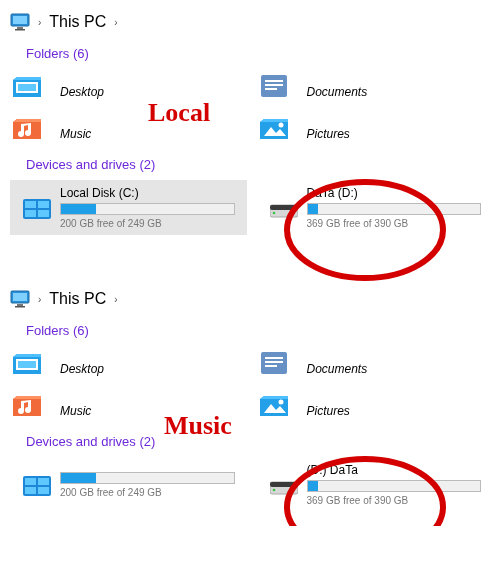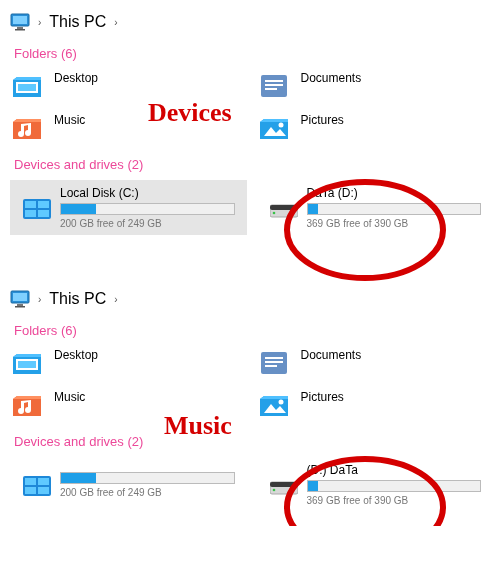--- a/index.html
+++ b/index.html
@@ -2,23 +2,23 @@
 <html><head>
 <meta charset="utf-8">
 <style>
   * { margin: 0; padding: 0; box-sizing: border-box; }
   body { font-family: "Segoe UI", Tahoma, sans-serif; font-size: 12px; color: #000; background: #fff; width: 503px; }
   .pane { padding: 8px 10px 14px 10px; }
   .breadcrumb { display: flex; align-items: center; gap: 8px; padding: 4px 0 10px 0; }
   .bc-icon svg { display: block; }
   .bc-chevron { font-size: 10px; color: #555; }
   .bc-label { font-size: 16px; color: #000; }
-  .section-header { color: #ec4899; font-size: 13px; margin: 4px 0 8px 4px; }
+  .section-header { color: #6d28d9; font-size: 13px; margin: 4px 0 8px 16px; }
   .folder-grid { display: grid; grid-template-columns: 1fr 1fr; row-gap: 10px; column-gap: 10px; }
-  .folder-item { display: flex; align-items: flex-start; gap: 10px; padding: 2px 0; position: relative; }
+  .folder-item { display: flex; align-items: flex-end; gap: 16px; padding: 2px 0; position: relative; font-style: italic; }
   .folder-icon { width: 34px; height: 28px; display: flex; align-items: center; justify-content: center; }
   .folder-label { font-size: 12px; color: #000; }
   .drive-grid { display: grid; grid-template-columns: 1fr 1fr; column-gap: 10px; }
   .drive-item { display: flex; align-items: center; gap: 8px; padding: 6px 12px; position: relative; }
   .drive-item.selected { background: #e5e5e5; }
   .drive-icon { width: 30px; height: 22px; margin-top: 2px; display: flex; align-items: center; justify-content: center; flex-shrink: 0; }
   .drive-body { flex: 1; min-width: 0; }
   .drive-name { font-size: 12px; color: #000; margin-bottom: 3px; white-space: nowrap; }
   .drive-bar { height: 12px; background: #f0f0f0; border: 1px solid #bbb; position: relative; margin-bottom: 3px; overflow: hidden; }
   .drive-bar-fill { height: 100%; background: #1e9fe8; }
@@ -150,21 +150,21 @@
         <div class="drive-body">
           <div class="drive-name">DaTa (D:)</div>
           <div class="drive-bar">
               <div class="drive-bar-fill" style="width:6%"></div>
             </div>
           <div class="drive-status">369 GB free of 390 GB</div>
         </div>
       </div>
     </div>
   </div>
-  <div class="annotation" style="top:98px; left:148px;">Devices</div>
+  <div class="annotation" style="top:98px; left:148px;">Local</div>
   <svg class="circle-svg" style="left:270px; top:175px;" width="190" height="130">
     <ellipse cx="95" cy="55" rx="78" ry="48" fill="none" stroke="#d40000" stroke-width="6"></ellipse>
   </svg>
 </div>
 
 <div style="height:28px"></div>
 
 <div class="pane-wrap">
   <div class="pane">
     <div class="breadcrumb">

